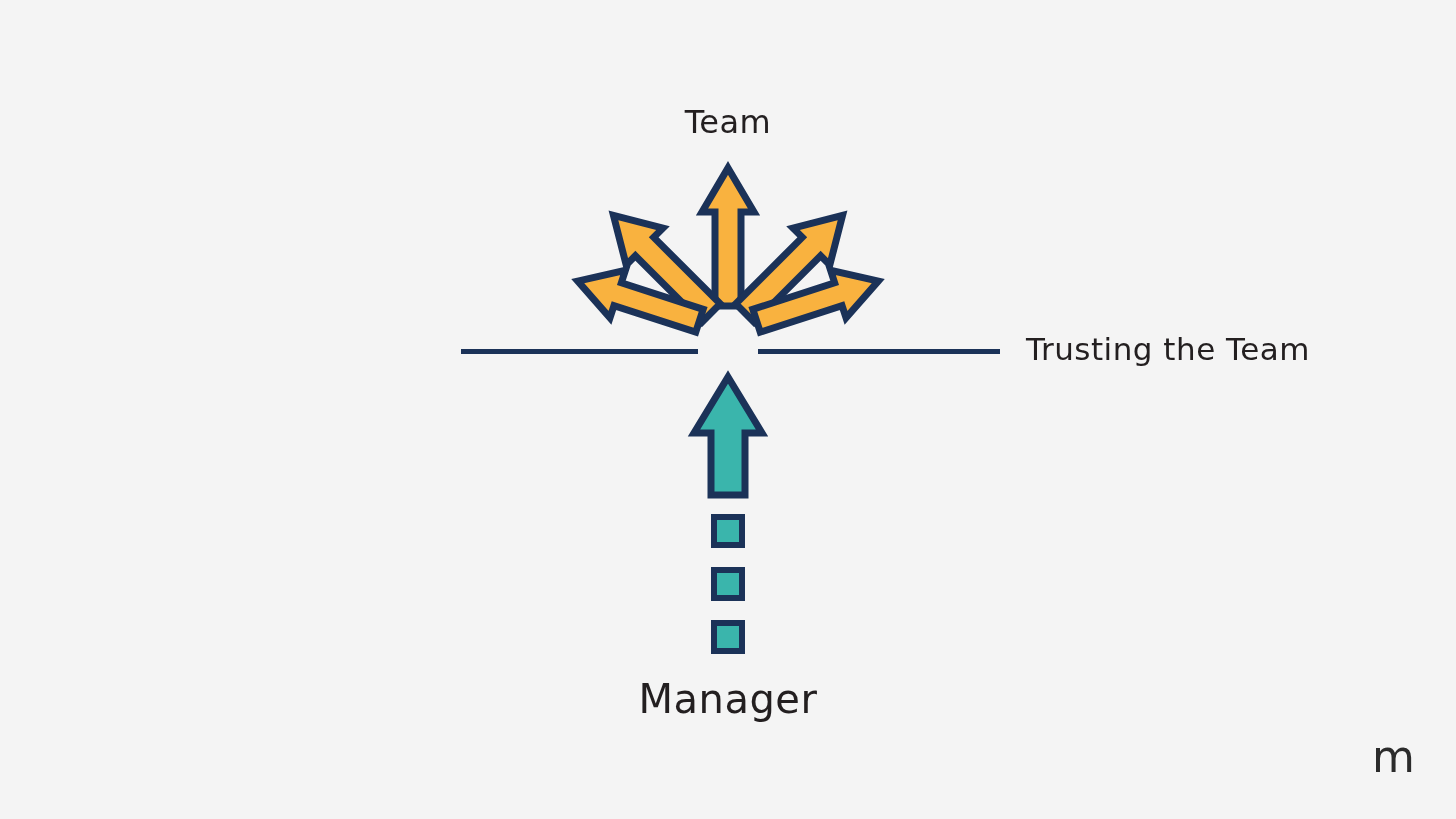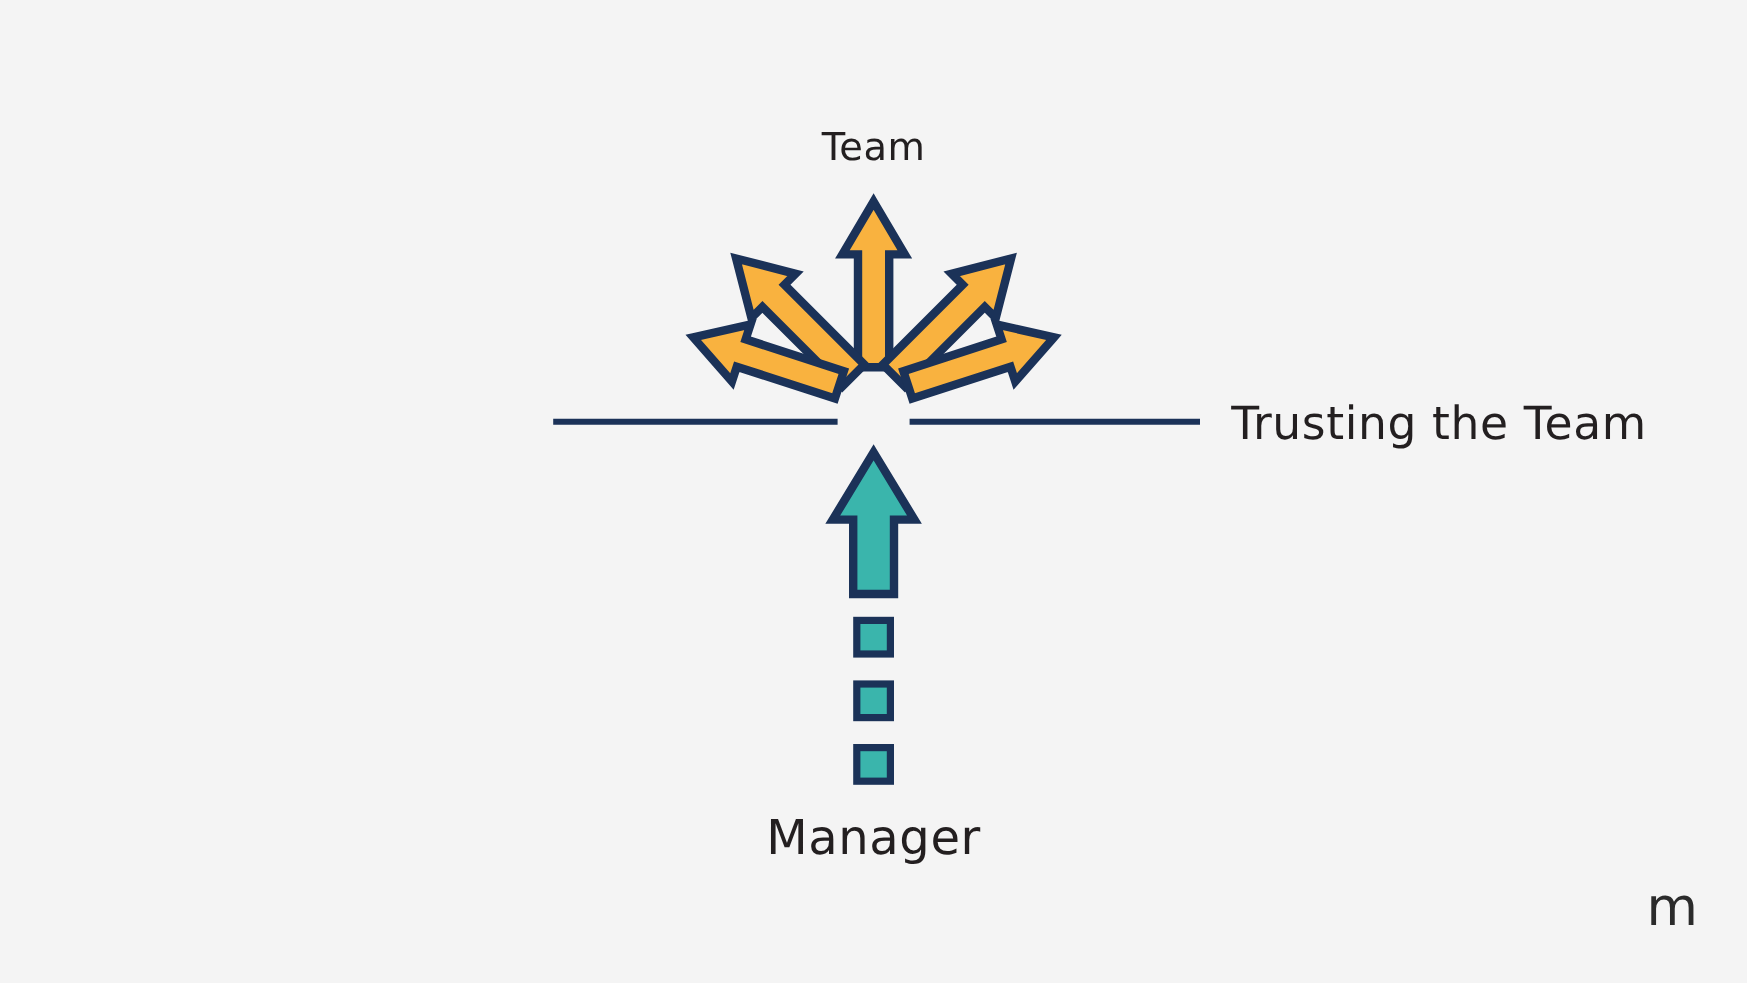--- a/index.html
+++ b/index.html
@@ -47,21 +47,21 @@
   #label-manager {
     left: 0;
     top: 676px;
     width: 1456px;
     text-align: center;
     font-size: 40px;
   }
   #label-trusting {
     left: 1026px;
     top: 331px;
-    font-size: 38px;
+    font-size: 31px;
   }
   #watermark {
     position: absolute;
     left: 1372px;
     top: 735px;
     font-size: 44px;
     color: #2b2b2b;
     font-family: "DejaVu Sans", sans-serif;
     line-height: 1;
   }

